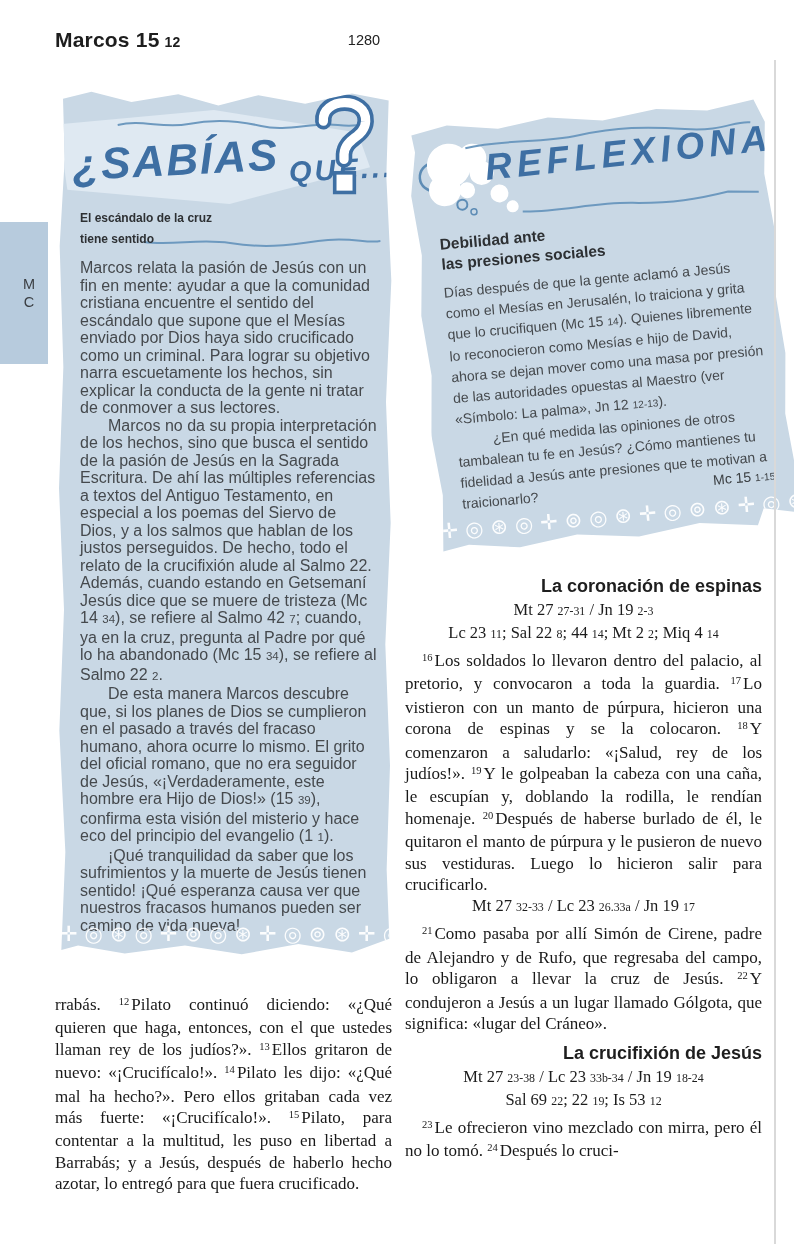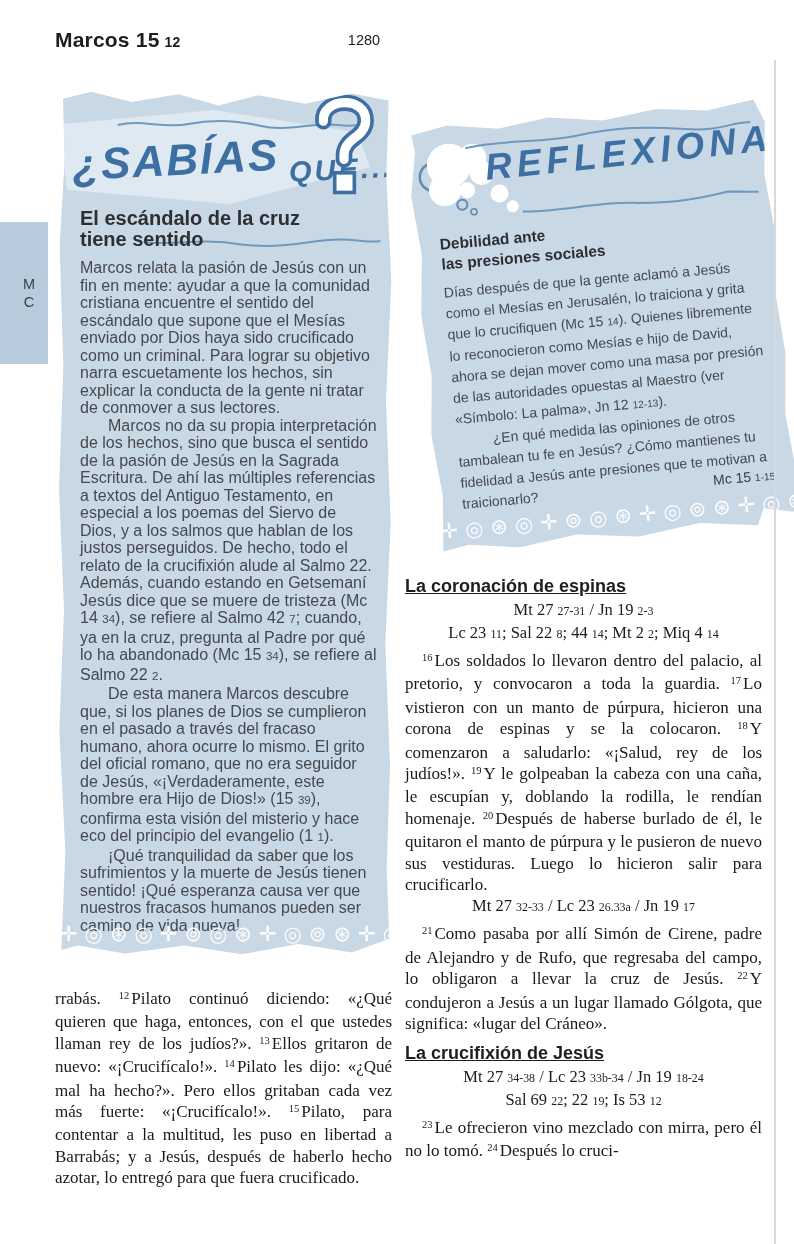--- a/index.html
+++ b/index.html
@@ -45,42 +45,42 @@
   .sq-s2{left:84px;top:146px;width:240px;}
   .sq-r1{left:58px;top:18px;width:290px;}
   .sq-r2{left:110px;top:88px;width:240px;}
 
   .qmark-icon{position:absolute;right:16px;top:0px;width:64px;height:112px;}
   .cloud-icon{position:absolute;left:2px;top:16px;width:110px;height:90px;}
 
   .box-flow{position:absolute;left:22px;right:15px;}
   .sabias-flow{top:118px;}
   .refl-flow{top:110px;left:26px;right:20px;}
-  .box-heading{margin:0 0 9px;font-size:20px;line-height:21px;color:#2d3033;font-weight:bold;}
+  .box-heading{margin:0 0 9px;font-size:12px;line-height:21px;color:#2d3033;font-weight:bold;}
   .refl-flow .box-heading{font-size:15.5px;line-height:19.5px;}
   .box-par{margin:0;font-size:16px;line-height:17.5px;color:#45494d;text-align:left;}
   .refl-flow .box-par{font-size:14px;line-height:21px;}
   .box-par.indent{text-indent:28px;}
   .refl-flow .box-par.indent{text-indent:36px;}
   .box-ref{font-size:14px;color:#3c4044;text-align:right;padding-right:6px;margin-top:16px;}
   .refl-flow .box-ref{margin-top:-21px;padding-right:2px;}
 
   .ornament{position:absolute;left:2px;right:2px;white-space:nowrap;overflow:hidden;
     color:#ffffff;font-family:"DejaVu Sans",sans-serif;font-size:21px;letter-spacing:7px;opacity:.95;}
   .sabias-orn{bottom:10px;}
   .refl-orn{bottom:12px;}
 
   
   .left-col{position:absolute;left:55px;top:988px;width:337px;}
   .right-col{position:absolute;left:405px;top:576px;width:357px;}
-  .sec-heading{margin:8px 0 2px;font-size:18px;font-weight:bold;text-align:left;color:#1e1e1e;text-decoration:underline;}
+  .sec-heading{margin:8px 0 2px;font-size:18px;font-weight:bold;text-align:right;color:#1e1e1e;}
   .right-col .section:first-child .sec-heading{margin-top:0;}
   .sec-refs{font-size:16.5px;line-height:22px;text-align:center;color:#1c1c1c;}
   .verses{margin:5px 0 0;font-size:17px;line-height:21.4px;text-align:justify;color:#191919;text-indent:17px;}
-  .verses.noindent{text-indent:0;margin-top:0;}
+  .verses.noindent{text-indent:0;margin-top:6px;}
   .sup{font-size:62%;position:relative;top:-5px;margin-right:2px;}
   .small{font-size:72%;}
 
   .page-edge-line{position:absolute;left:774px;top:60px;width:2px;height:1184px;background:#d9d9d9;}
 </style>
 </head>
 <body>
 
 <div>
 
@@ -179,20 +179,20 @@
       <div class="sec-refs serif">Mt 27 <span class="small">27-31</span> / Jn 19 <span class="small">2-3</span></div>
       <div class="sec-refs serif">Lc 23 <span class="small">11</span>; Sal 22 <span class="small">8</span>; 44 <span class="small">14</span>; Mt 2 <span class="small">2</span>; Miq 4 <span class="small">14</span></div>
       <p class="verses serif"><span class="sup">16</span>Los soldados lo llevaron dentro del palacio, al pretorio, y convocaron a toda la guardia. <span class="sup">17</span>Lo vistieron con un manto de púrpura, hicieron una corona de espinas y se la colocaron. <span class="sup">18</span>Y comenzaron a saludarlo: «¡Salud, rey de los judíos!». <span class="sup">19</span>Y le golpeaban la cabeza con una caña, le escupían y, doblando la rodilla, le rendían homenaje. <span class="sup">20</span>Después de haberse burlado de él, le quitaron el manto de púrpura y le pusieron de nuevo sus vestiduras. Luego lo hicieron salir para crucificarlo.</p>
     </div>
     <div class="section">
       <div class="sec-refs serif">Mt 27 <span class="small">32-33</span> / Lc 23 <span class="small">26.33a</span> / Jn 19 <span class="small">17</span></div>
       <p class="verses serif"><span class="sup">21</span>Como pasaba por allí Simón de Cirene, padre de Alejandro y de Rufo, que regresaba del campo, lo obligaron a llevar la cruz de Jesús. <span class="sup">22</span>Y condujeron a Jesús a un lugar llamado Gólgota, que significa: «lugar del Cráneo».</p>
     </div>
     <div class="section">
       <h3 class="sec-heading">La crucifixión de Jesús</h3>
-      <div class="sec-refs serif">Mt 27 <span class="small">34-38</span> / Lc 23 <span class="small">33b-34</span> / Jn 19 <span class="small">18-24</span></div>
+      <div class="sec-refs serif">Mt 27 <span class="small">23-38</span> / Lc 23 <span class="small">33b-34</span> / Jn 19 <span class="small">18-24</span></div>
       <div class="sec-refs serif">Sal 69 <span class="small">22</span>; 22 <span class="small">19</span>; Is 53 <span class="small">12</span></div>
       <p class="verses serif"><span class="sup">23</span>Le ofrecieron vino mezclado con mirra, pero él no lo tomó. <span class="sup">24</span>Después lo cruci-</p>
     </div>
   </main>
 
   <div class="page-edge-line"></div>
 </div>
 
 </body></html>

